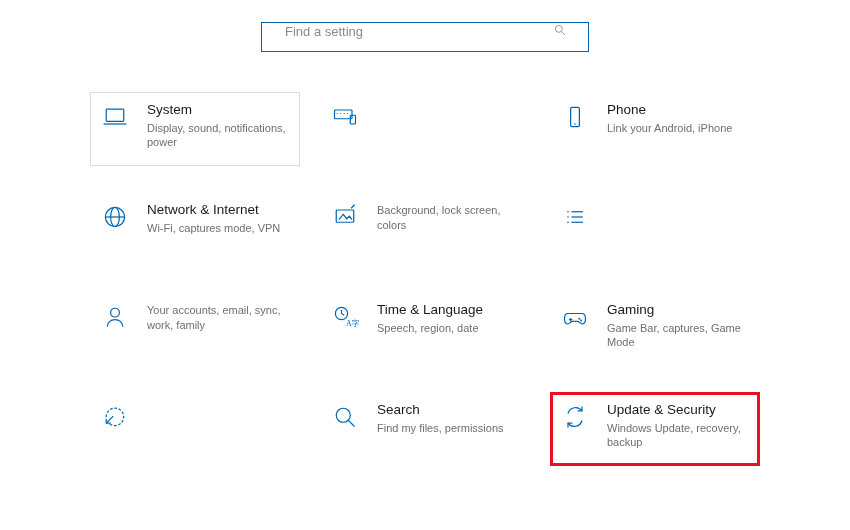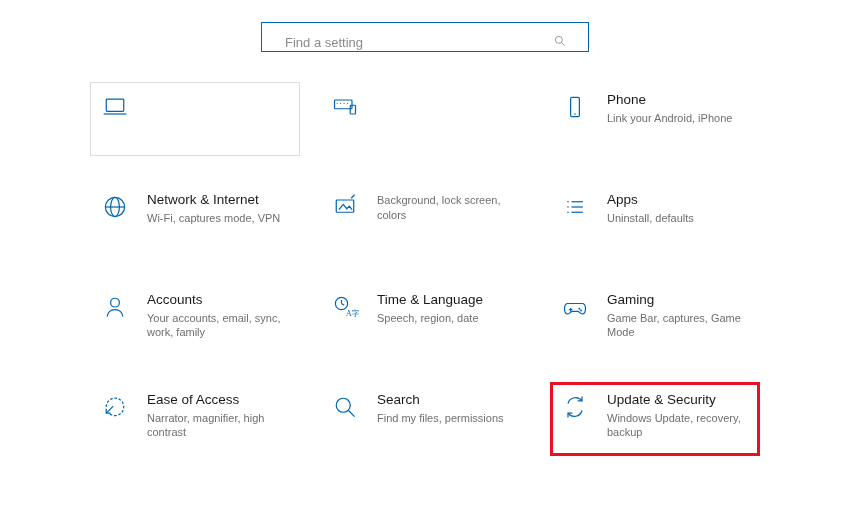--- a/index.html
+++ b/index.html
@@ -7,21 +7,21 @@
     --blue-light:#0078D7;
     --text:#1a1a1a;
     --sub:#6f6f6f;
     --border:#dcdcdc;
     --red:#e81123;
   }
   html,body{margin:0;padding:0;font-family:"Segoe UI",Arial,sans-serif;background:#fff;color:var(--text);}
   body{width:850px;height:530px;overflow:hidden;}
   .wrap{padding:22px 90px 0 90px;}
   .search{
-    display:flex;align-items:flex-end;margin:0 auto 30px auto;
+    display:flex;align-items:flex-start;margin:0 auto 40px auto;
     width:284px;height:28px;border:1px solid var(--blue);
     padding:0 21px;color:#8a8a8a;font-size:13px;
   }
   .search input{
     flex:1;border:none;outline:none;font-size:13px;color:#333;
     background:transparent;
   }
   .search input::placeholder{color:#8a8a8a;}
   .search .sicon{color:#8a8a8a;}
   .grid{
@@ -58,20 +58,24 @@
 
   <div class="grid">
 
     <div class="tile selected">
       <span class="ico">
         <svg viewBox="0 0 32 32">
             <rect x="6" y="7" width="20" height="14" rx="1"></rect>
             <line x1="3" y1="24" x2="29" y2="24"></line>
           </svg>
       </span>
+      <span class="txt">
+        <span class="title">System</span>
+        <span class="sub">Display, sound, notifications, power</span>
+      </span>
     </div>
 
     <div class="tile">
       <span class="ico">
         <svg viewBox="0 0 32 32">
             <rect x="4" y="8" width="20" height="10" rx="1"></rect>
             <line x1="7" y1="12" x2="7" y2="12" stroke-linecap="round"></line>
             <line x1="11" y1="12" x2="11" y2="12" stroke-linecap="round"></line>
             <line x1="15" y1="12" x2="15" y2="12" stroke-linecap="round"></line>
             <line x1="19" y1="12" x2="19" y2="12" stroke-linecap="round"></line>
@@ -124,35 +128,30 @@
       <span class="ico">
         <svg viewBox="0 0 32 32">
             <line x1="7" y1="10" x2="9" y2="10"></line>
             <line x1="12" y1="10" x2="25" y2="10"></line>
             <line x1="7" y1="16" x2="9" y2="16"></line>
             <line x1="12" y1="16" x2="25" y2="16"></line>
             <line x1="7" y1="22" x2="9" y2="22"></line>
             <line x1="12" y1="22" x2="25" y2="22"></line>
           </svg>
       </span>
-      <span class="txt">
-        <span class="title">Apps</span>
-        <span class="sub">Uninstall, defaults</span>
-      </span>
     </div>
 
     <div class="tile">
       <span class="ico">
         <svg viewBox="0 0 32 32">
             <circle cx="16" cy="11" r="5"></circle>
             <path d="M7 27c1-6 5-8 9-8s8 2 9 8"></path>
           </svg>
       </span>
       <span class="txt">
-        <span class="title">Accounts</span>
         <span class="sub">Your accounts, email, sync, work, family</span>
       </span>
     </div>
 
     <div class="tile">
       <span class="ico">
         <svg viewBox="0 0 32 32">
             <circle cx="12" cy="12" r="7"></circle>
             <line x1="12" y1="8" x2="12" y2="12"></line>
             <line x1="12" y1="12" x2="15" y2="14"></line>
@@ -182,24 +181,20 @@
     </div>
 
     <div class="tile">
       <span class="ico">
         <svg viewBox="0 0 32 32">
             <path d="M6 16a10 10 0 1 1 3 7" stroke-dasharray="3 2"></path>
             <polyline points="6 18 6 23 11 23"></polyline>
             <line x1="6" y1="23" x2="14" y2="15"></line>
           </svg>
       </span>
-      <span class="txt">
-        <span class="title">Ease of Access</span>
-        <span class="sub">Narrator, magnifier, high contrast</span>
-      </span>
     </div>
 
     <div class="tile">
       <span class="ico">
         <svg viewBox="0 0 32 32">
             <circle cx="14" cy="14" r="8"></circle>
             <line x1="20" y1="20" x2="27" y2="27"></line>
           </svg>
       </span>
       <span class="txt">

